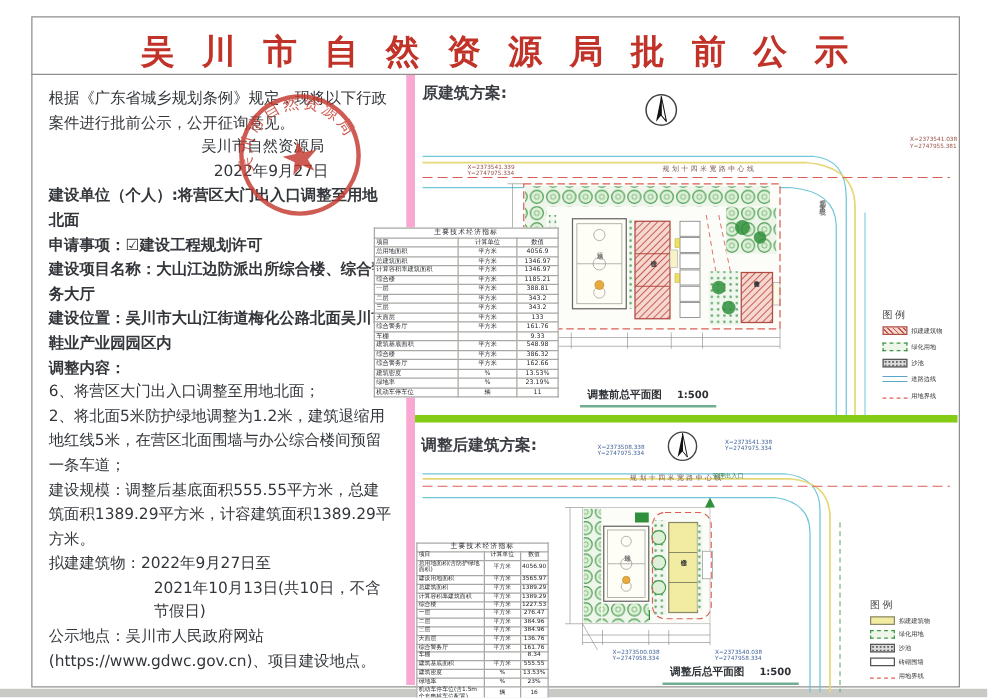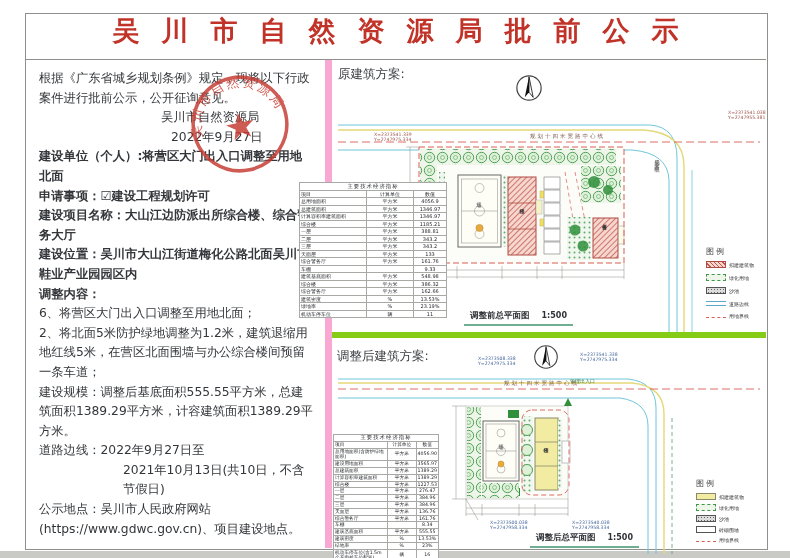--- a/index.html
+++ b/index.html
@@ -2,36 +2,36 @@
 <html><head>
 <meta charset="utf-8">
 <style>
   html,body{margin:0;padding:0}
   body{width:790px;height:558px;position:relative;background:#ffffff;
        font-family:"DejaVu Sans",sans-serif;color:#33363a;overflow:hidden}
   .scan-strip{position:absolute;left:0;right:0;bottom:0;height:7px;background:#c9c9c6}
   .frame{position:absolute;left:25px;top:13px;width:741px;height:535px;border:1px solid #8f8f8c;background:#fff}
   
   .title-bar{position:absolute;left:25px;top:13px;width:741px;height:46px;border-bottom:1px solid #8f8f8c;
-             display:flex;align-items:flex-start;justify-content:center}
+             display:flex;align-items:flex-end;justify-content:center}
   .title{color:#c13328;font-size:27px;font-weight:bold;letter-spacing:22px;text-indent:22px;white-space:nowrap}
   
   .left-col{position:absolute;left:25px;top:60px;width:307px;height:488px;border-right:7px solid #f9a8d4;
             box-sizing:border-box;padding:9px 12px 0 14px;font-size:12.3px;line-height:19.6px}
   .left-col p{margin:0}
   .b{font-weight:bold}
   .sign{padding-left:122px}
   .sign2{padding-left:132px}
   .indent{padding-left:84px}
   .seal{position:absolute;left:163px;top:12px;width:104px;height:104px;pointer-events:none}
   
   .plan-top{position:absolute;left:332px;top:60px;width:434px;height:272px}
   .plan-bottom{position:absolute;left:332px;top:332px;width:434px;height:216px;border-top:6px solid #84cc16;box-sizing:border-box}
   .plan-svg{position:absolute;left:0;top:0}
-  .plan-head{position:absolute;font-size:12.5px;font-weight:normal;color:#3a3d42;white-space:nowrap}
+  .plan-head{position:absolute;font-size:12.5px;font-weight:bold;color:#3a3d42;white-space:nowrap}
   .narrow{position:absolute}
   .lbl{position:absolute;font-size:5px;line-height:6px;color:#666;white-space:nowrap}
   .lbl-road{font-size:5.5px;color:#7a564c;letter-spacing:2px}
   .coordR{position:absolute;font-size:4.6px;line-height:5.4px;color:#9a5248;white-space:pre}
   .coordB{position:absolute;font-size:4.6px;line-height:5.4px;color:#44659a;white-space:pre}
   .vtext{position:absolute;writing-mode:vertical-rl;font-size:5px;letter-spacing:1px;color:#666;white-space:nowrap}
   .vlab{position:absolute;writing-mode:vertical-rl;font-size:5px;color:#333;white-space:nowrap}
   .caption{position:absolute;font-size:8.5px;font-weight:bold;color:#2e3236;white-space:nowrap;
            border-bottom:2px solid #6fae93;padding:0 6px 2px 6px}
   .caption .scale{font-weight:bold;margin-left:12px;font-size:8px}
@@ -77,21 +77,21 @@
   <p class="sign">吴川市自然资源局</p>
   <p class="sign2">2022年9月27日</p>
   <p class="b">建设单位（个人）:将营区大门出入口调整至用地北面</p>
   <p class="b">申请事项：☑建设工程规划许可</p>
   <p class="b">建设项目名称：大山江边防派出所综合楼、综合警务大厅</p>
   <p class="b">建设位置：吴川市大山江街道梅化公路北面吴川市鞋业产业园园区内</p>
   <p class="b">调整内容：</p>
   <p>6、将营区大门出入口调整至用地北面；</p>
   <p>2、将北面5米防护绿地调整为1.2米，建筑退缩用地红线5米，在营区北面围墙与办公综合楼间预留一条车道；</p>
   <p>建设规模：调整后基底面积555.55平方米，总建筑面积1389.29平方米，计容建筑面积1389.29平方米。</p>
-  <p>道路边线：2022年9月27日至</p>
+  <p>拟建建筑物：2022年9月27日至</p>
   <p class="indent">2021年10月13日(共10日，不含节假日)</p>
   <p>公示地点：吴川市人民政府网站</p>
   <p>(https://www.gdwc.gov.cn)、项目建设地点。</p>
 
   <svg class="seal" viewBox="0 0 100 100">
     <g opacity="0.82" transform="rotate(-12 50 50)">
       <circle cx="50" cy="50" r="45" fill="none" stroke="#c5392f" stroke-width="3.4"></circle>
       <path fill="#c5392f" d="M50 39 L53.2 48.6 L63.4 48.6 L55.2 54.6 L58.3 64.2 L50 58.3 L41.7 64.2 L44.8 54.6 L36.6 48.6 L46.8 48.6 Z"></path>
       <path id="sealArc" d="M 14,64 A 38,38 0 1 1 86,64" fill="none"></path>
       <text font-size="12.5" fill="#c5392f" letter-spacing="2">

